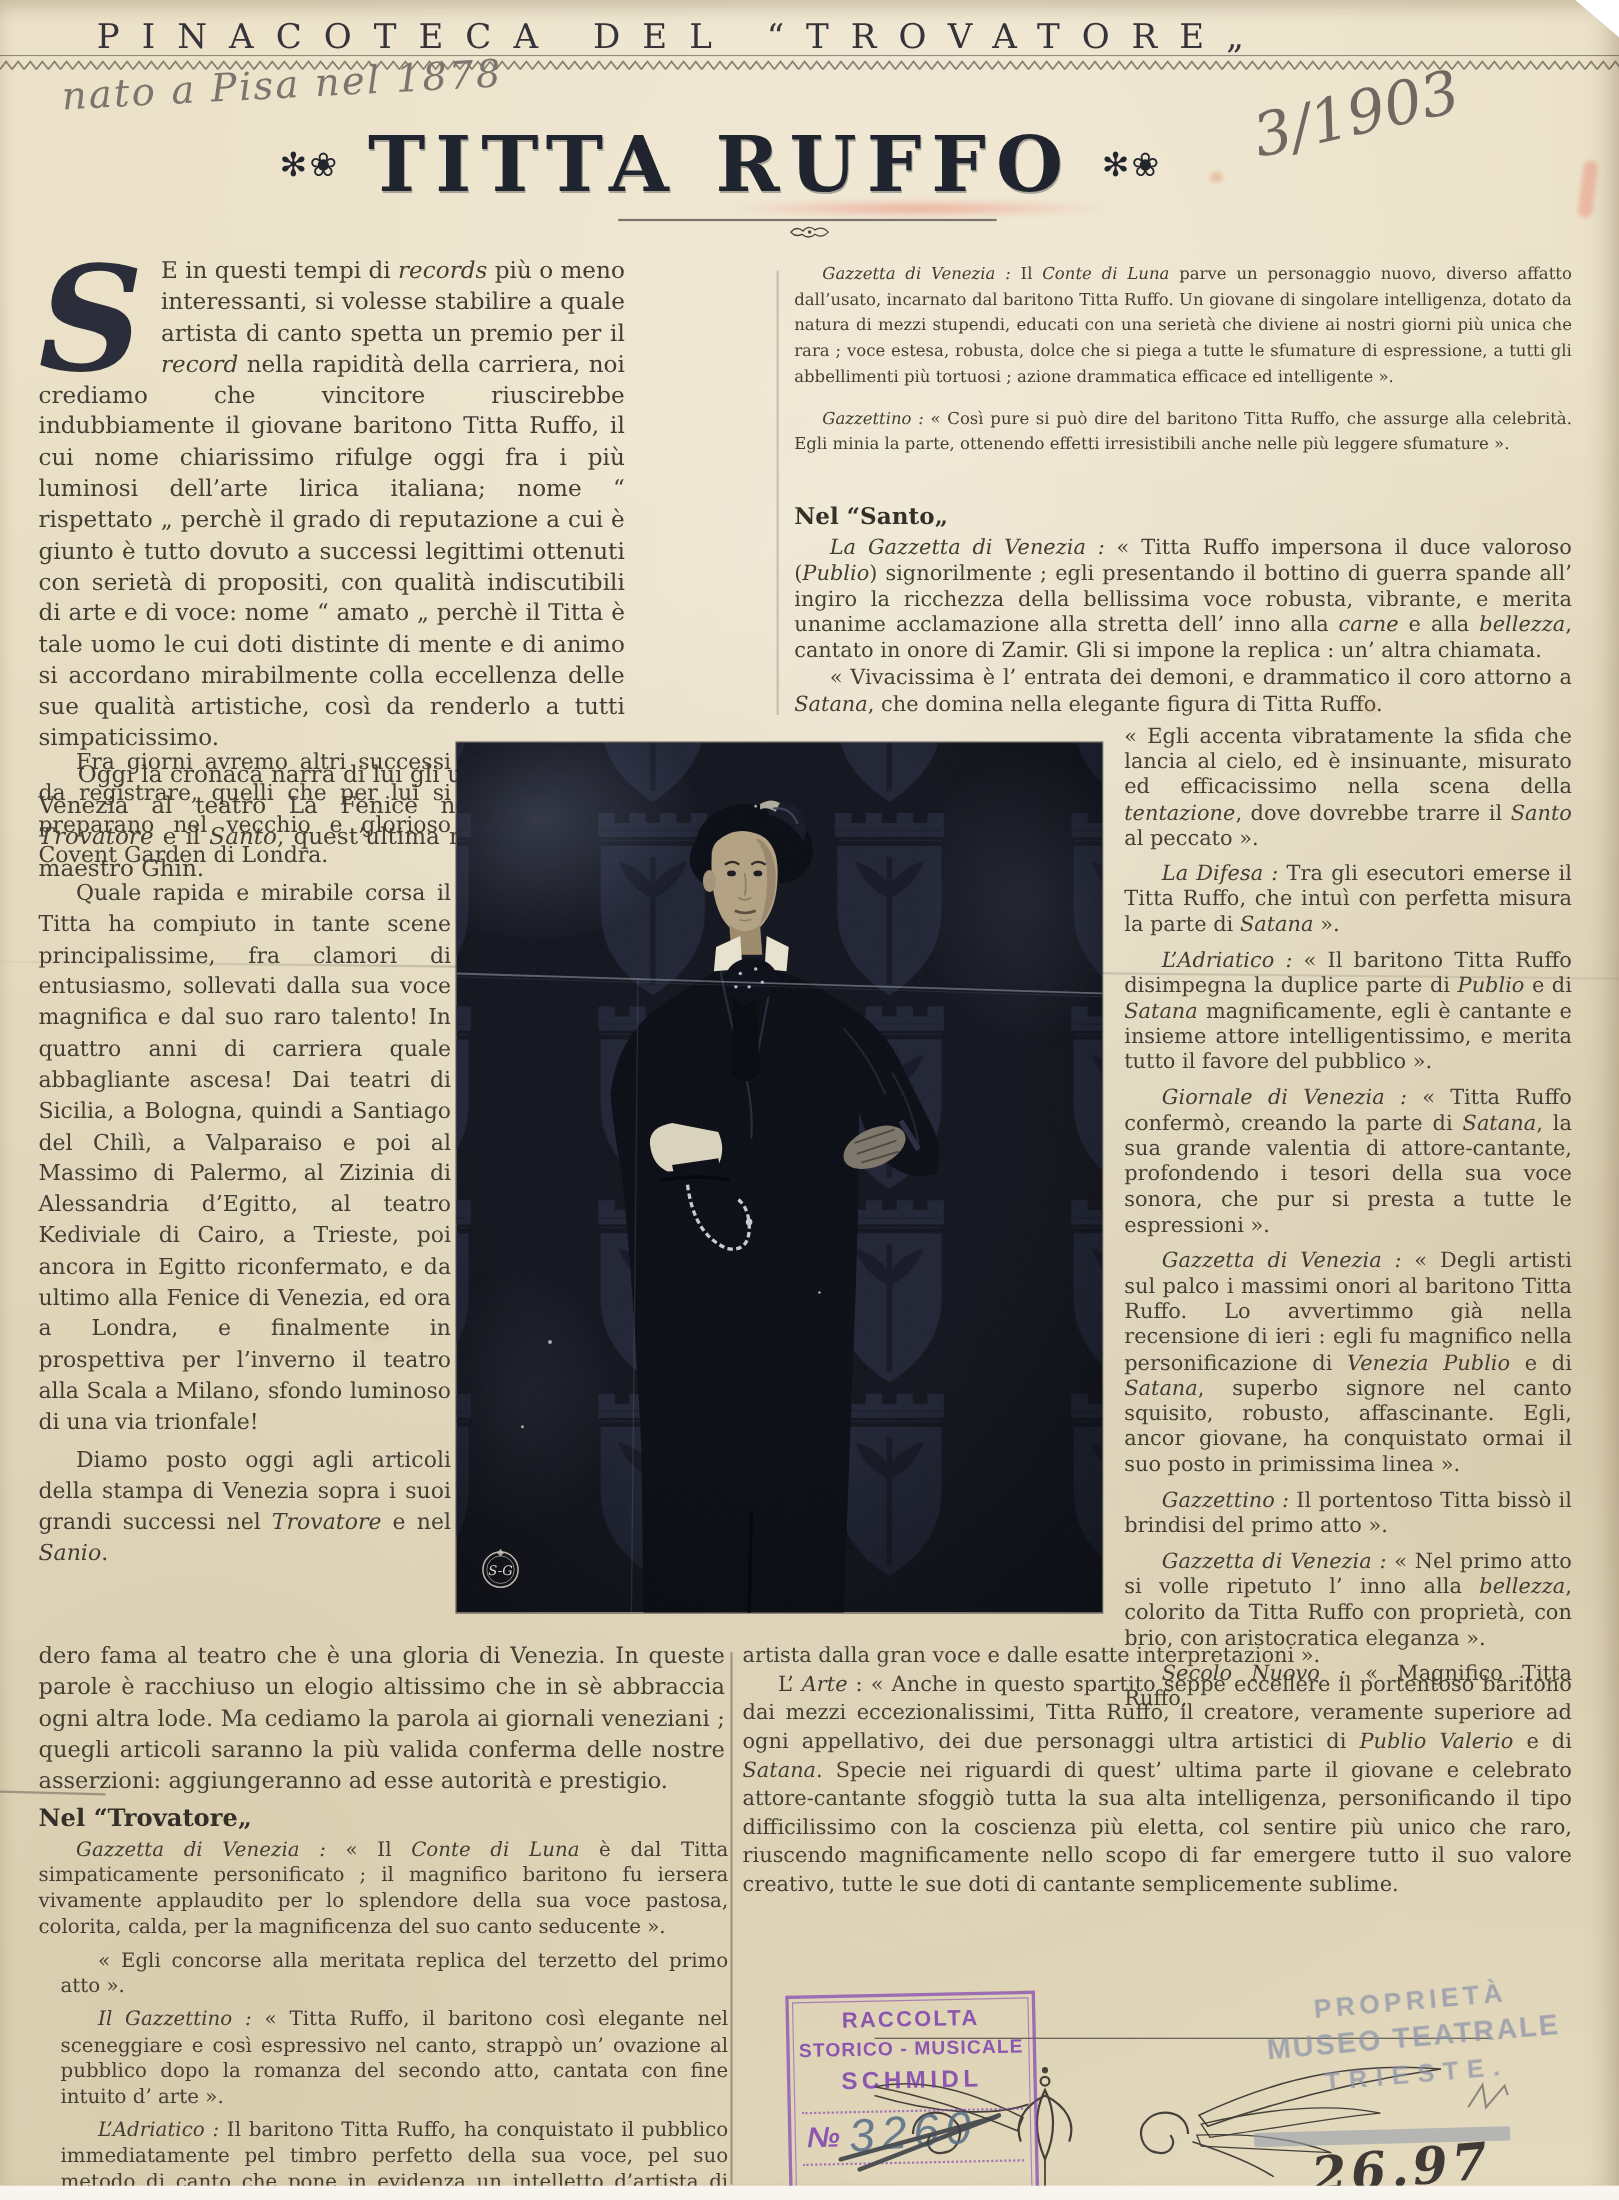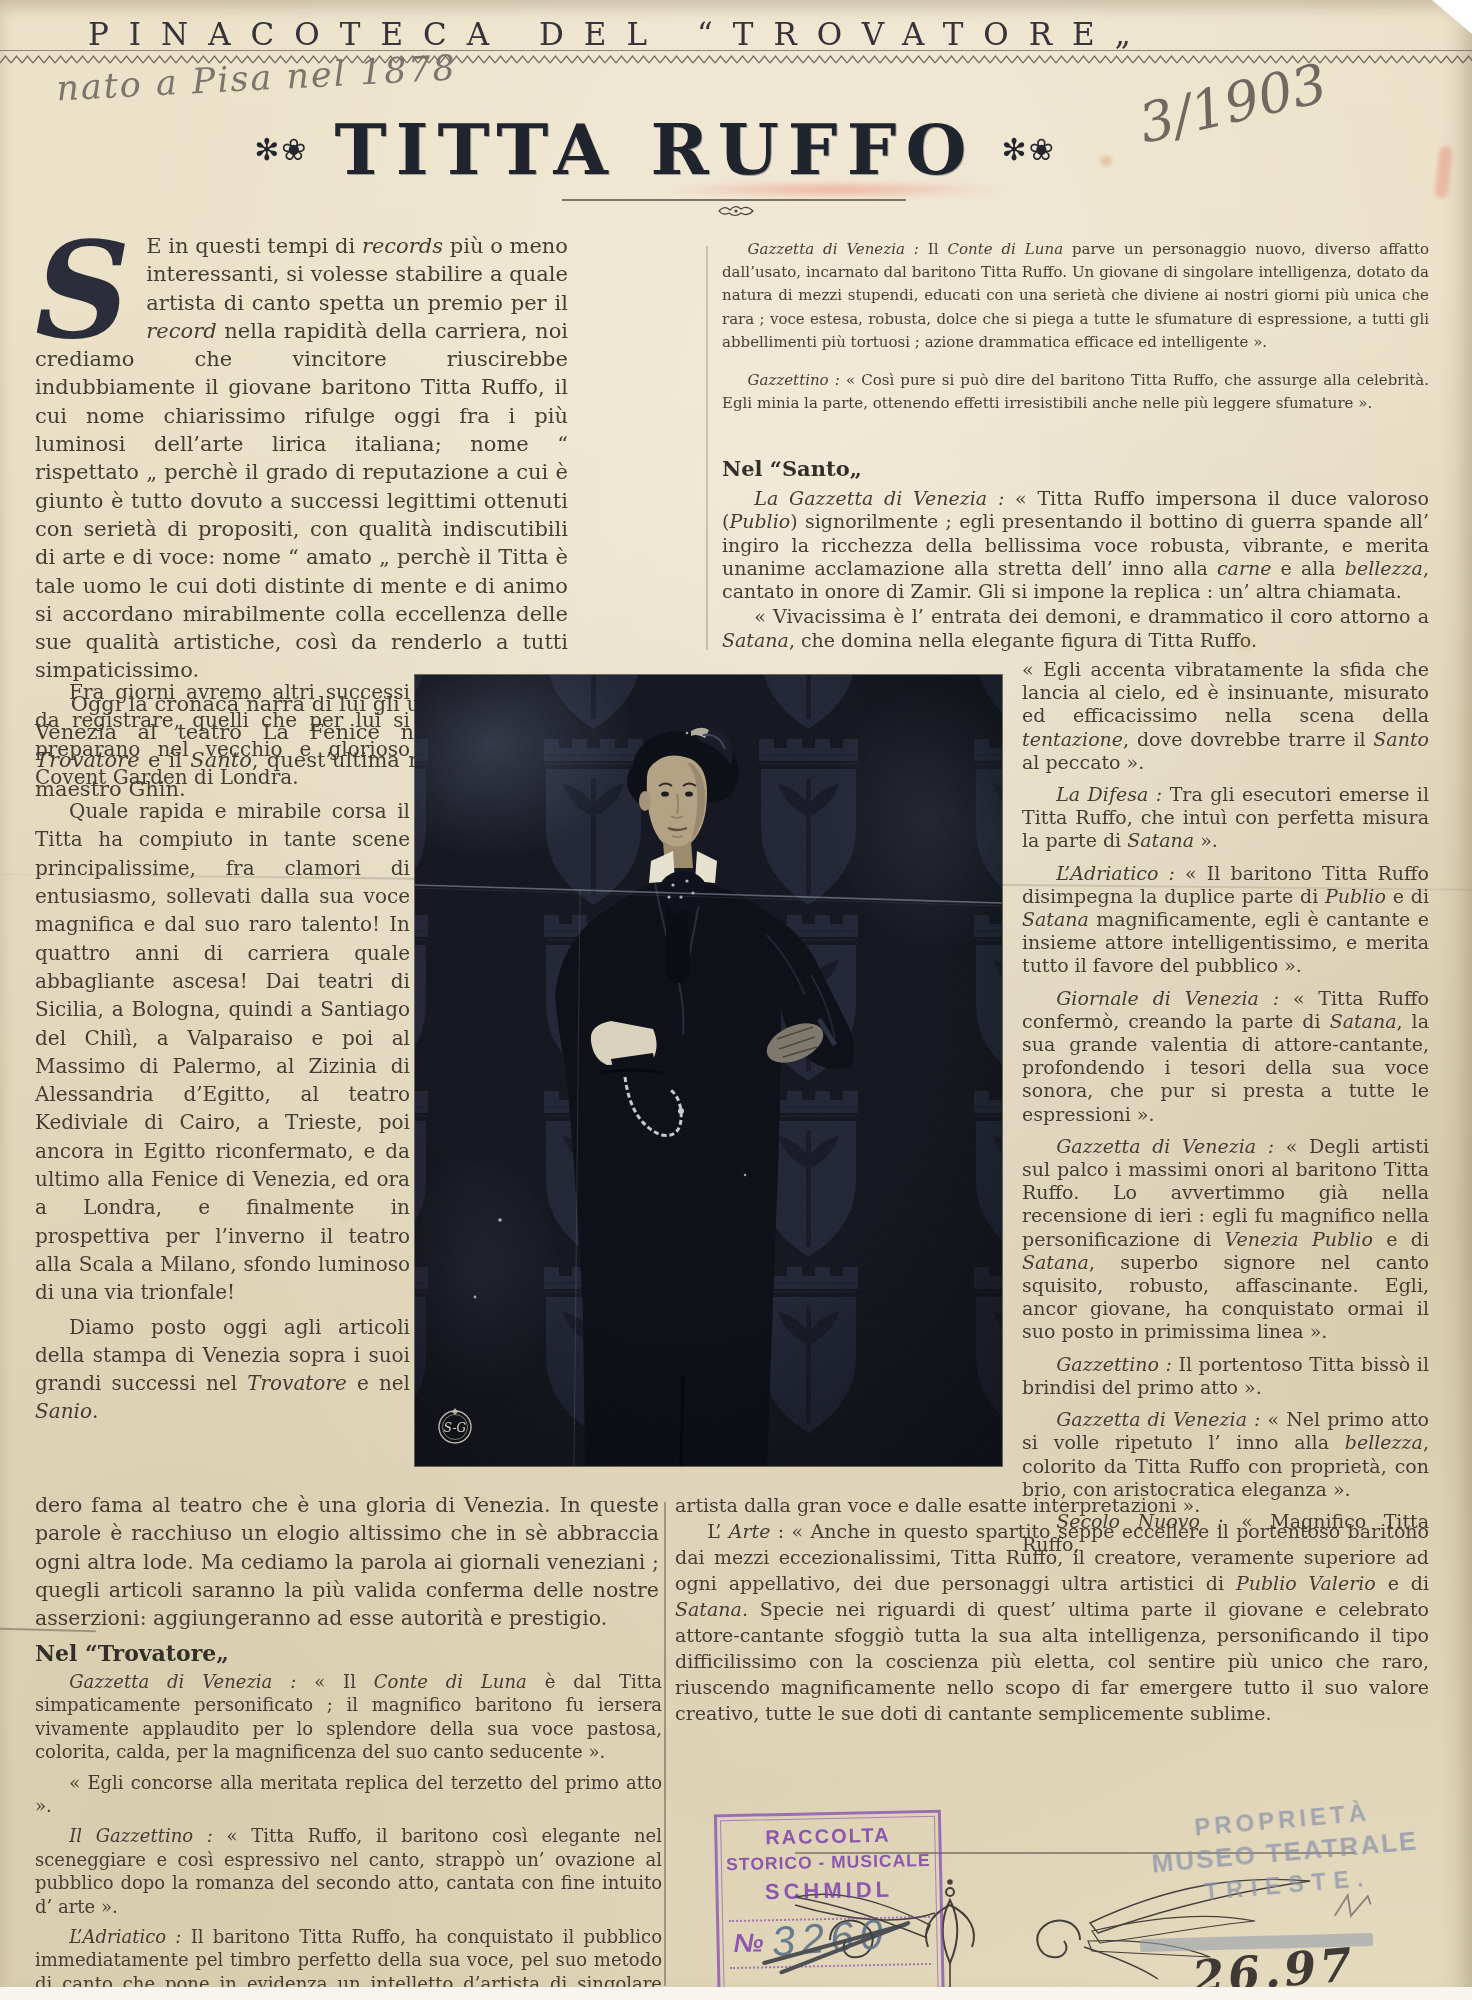--- a/index.html
+++ b/index.html
@@ -43,21 +43,21 @@
 
   .col-left-top{left:35px; top:232px; width:533px; font-size:21px; line-height:28.3px;}
   .col-left-top p + p{margin-top:5px;}
   .col-left-mid{left:35px; top:678px; width:375px; font-size:20px; line-height:28.3px;}
   .col-left-mid p + p{margin-top:6px;}
   .col-left-lower{left:35px; top:1491px; width:624px; font-size:20.5px; line-height:28.3px;}
   .h-section{position:absolute; text-align:left; font-weight:bold; color:#342f28;}
   .h-trovatore{left:35px; top:1640px; width:624px; font-size:22px;}
   .col-left-quotes{left:35px; top:1670px; width:627px; font-size:18px; line-height:23.4px;}
   .col-left-quotes p{text-indent:1.9em;}
-  .col-left-quotes p + p{margin-top:7px;}
+  .col-left-quotes p + p{margin-top:7px;margin-left:20px;}
 
   .col-right-top{left:722px; top:238px; width:707px; font-size:15px; line-height:23.2px;}
   .col-right-top p + p{margin-top:15px;}
   .h-santo{left:722px; top:456px; width:707px; font-size:21px;}
   .col-right-lead{left:722px; top:487px; width:707px; font-size:19px; line-height:23.3px;}
   .col-right-lead p + p{margin-top:2px;}
   .col-right-narrow{left:1022px; top:658px; width:407px; font-size:19px; line-height:23.2px;}
   .col-right-narrow p{text-indent:1.8em;}
   .col-right-narrow p.noind{text-indent:0;}
   .col-right-narrow p + p{margin-top:9px;}

